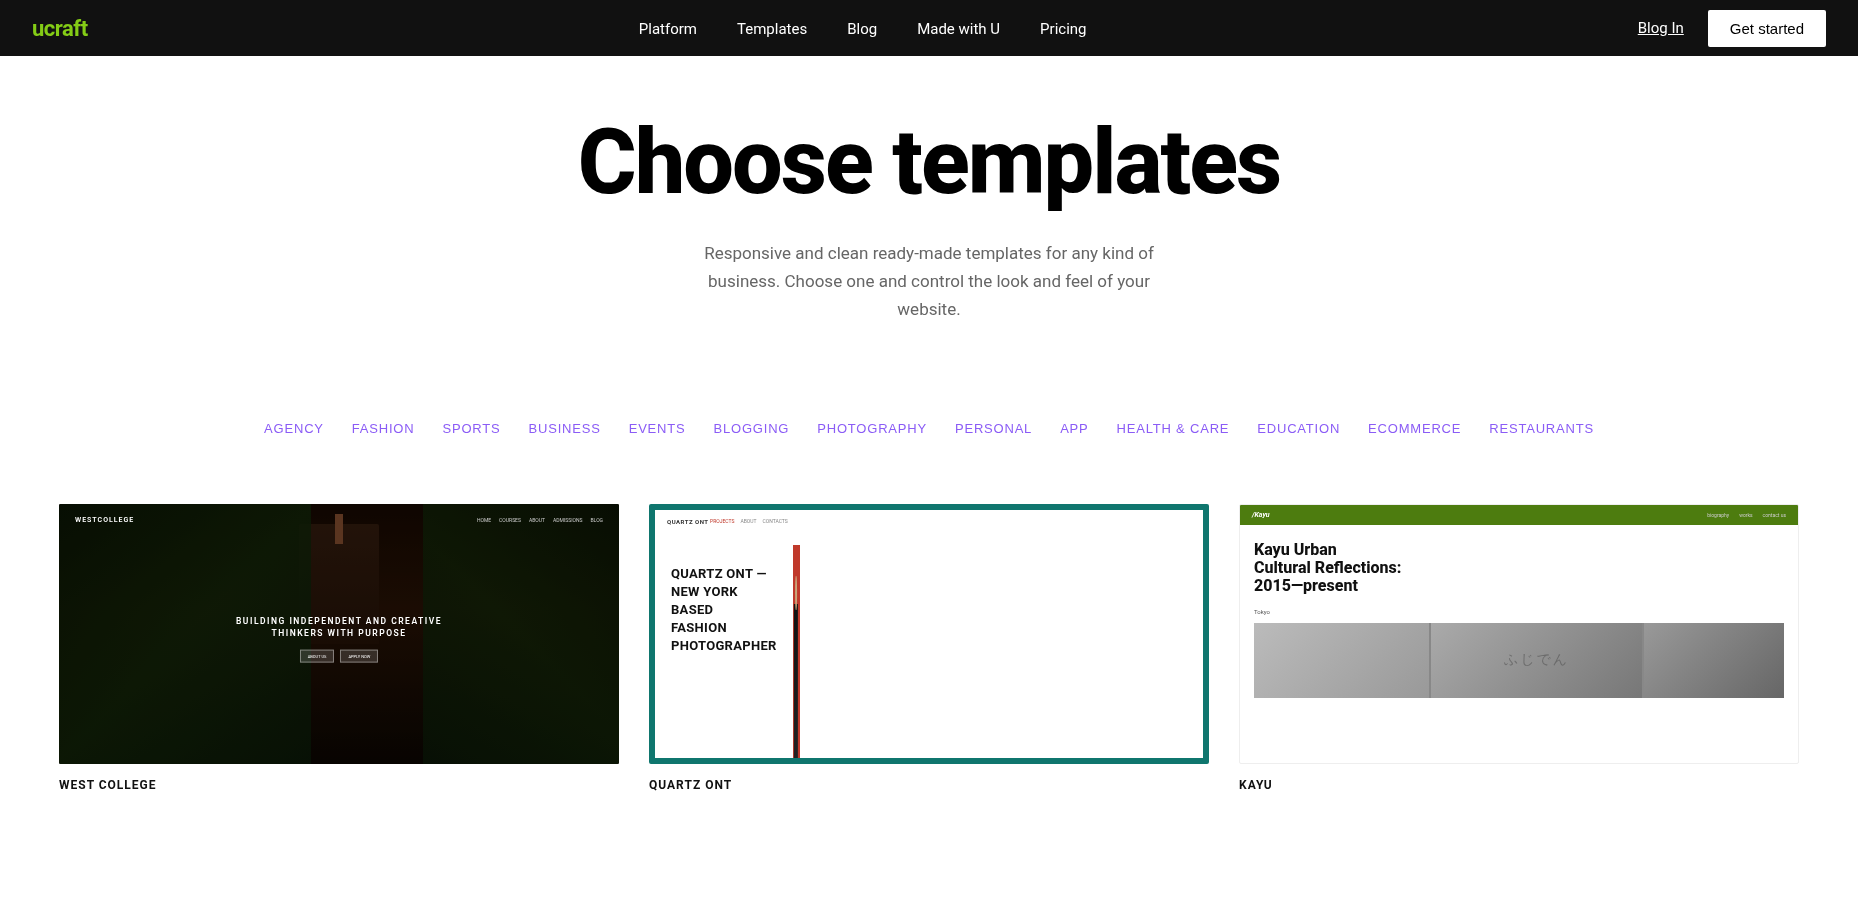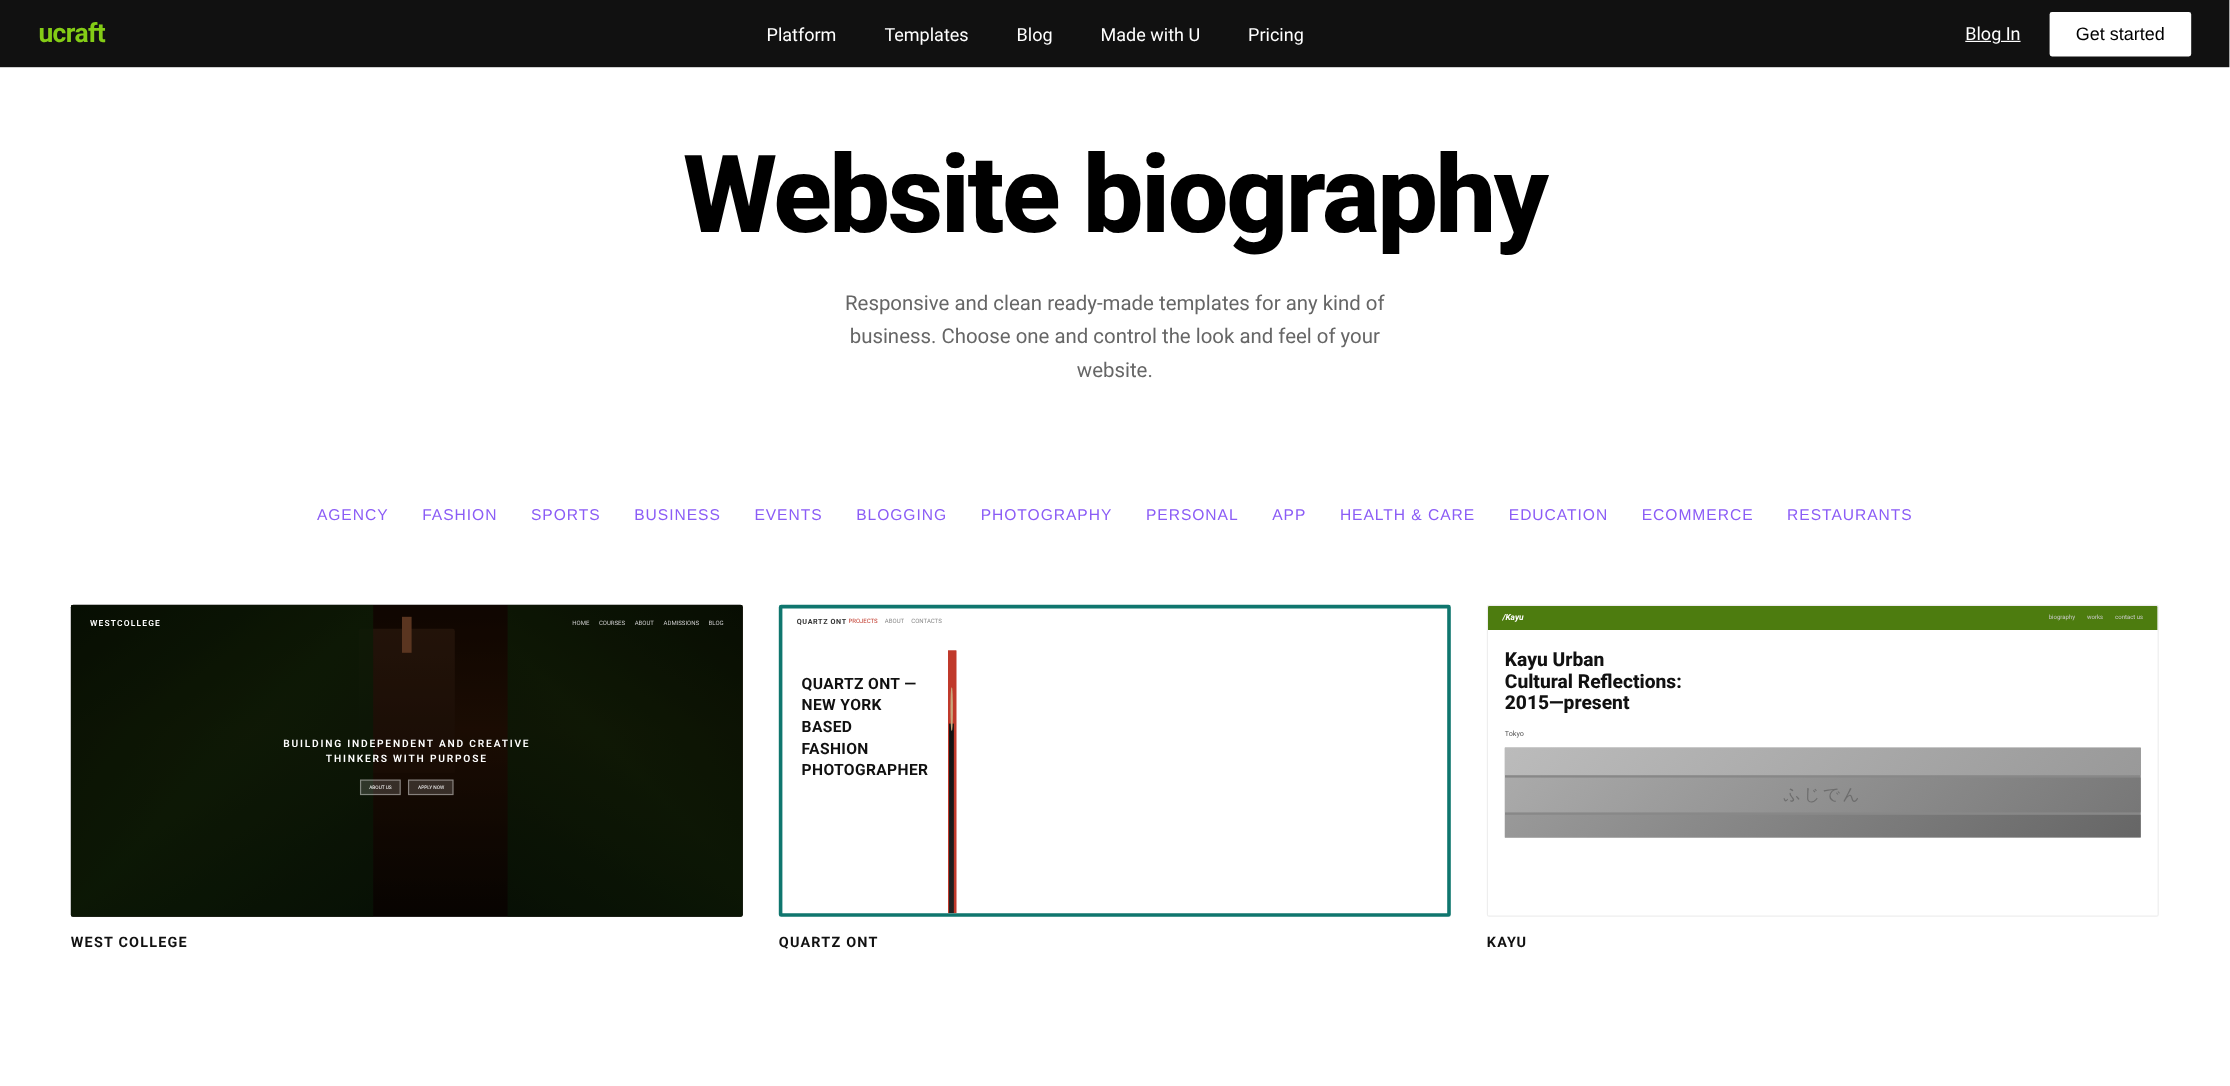--- a/index.html
+++ b/index.html
@@ -371,21 +371,20 @@
       margin-bottom: 8px;
     }
 
     .kayu-photo-strip {
       width: 100%;
       height: 75px;
       background: #888;
       display: flex;
       overflow: hidden;
       gap: 2px;
-      flex-direction: column;
     }
 
     .kayu-photo-1 {
       flex: 1;
       background: linear-gradient(135deg, #bbb 0%, #999 100%);
     }
 
     .kayu-photo-2 {
       flex: 1.2;
       background: linear-gradient(135deg, #aaa 0%, #777 100%);
@@ -405,21 +404,21 @@
       font-weight: 700;
       letter-spacing: 1px;
       text-transform: uppercase;
       margin-top: 14px;
       color: #111;
     }
 
     
     .template-preview.template-quartz {
       background: #fff;
-      border: 3px solid #0f766e;
+      border: 6px solid #0f766e;
     }
 
     .template-preview.template-kayu {
       background: #fff;
       border: 1px solid #eee;
     }
 
     
     .quartz-full {
       display: flex;
@@ -457,21 +456,21 @@
     </li>
   </ul>
 
   <div class="navbar-right">
     <span class="sign-in-link">Blog In</span>
     <button class="get-started-btn">Get started</button>
   </div>
 </nav>
 
 <section class="hero">
-  <h1 class="hero-title">Website biography</h1>
+  <h1 class="hero-title">Choose templates</h1>
   <p class="hero-subtitle">Responsive and clean ready-made templates for any kind of business. Choose one and control the look and feel of your website.</p>
 </section>
 
 <div class="filter-tabs">
   <button class="filter-tab">AGENCY</button>
   <button class="filter-tab">FASHION</button>
   <button class="filter-tab">SPORTS</button>
   <button class="filter-tab">BUSINESS</button>
   <button class="filter-tab">EVENTS</button>
   <button class="filter-tab">BLOGGING</button>

